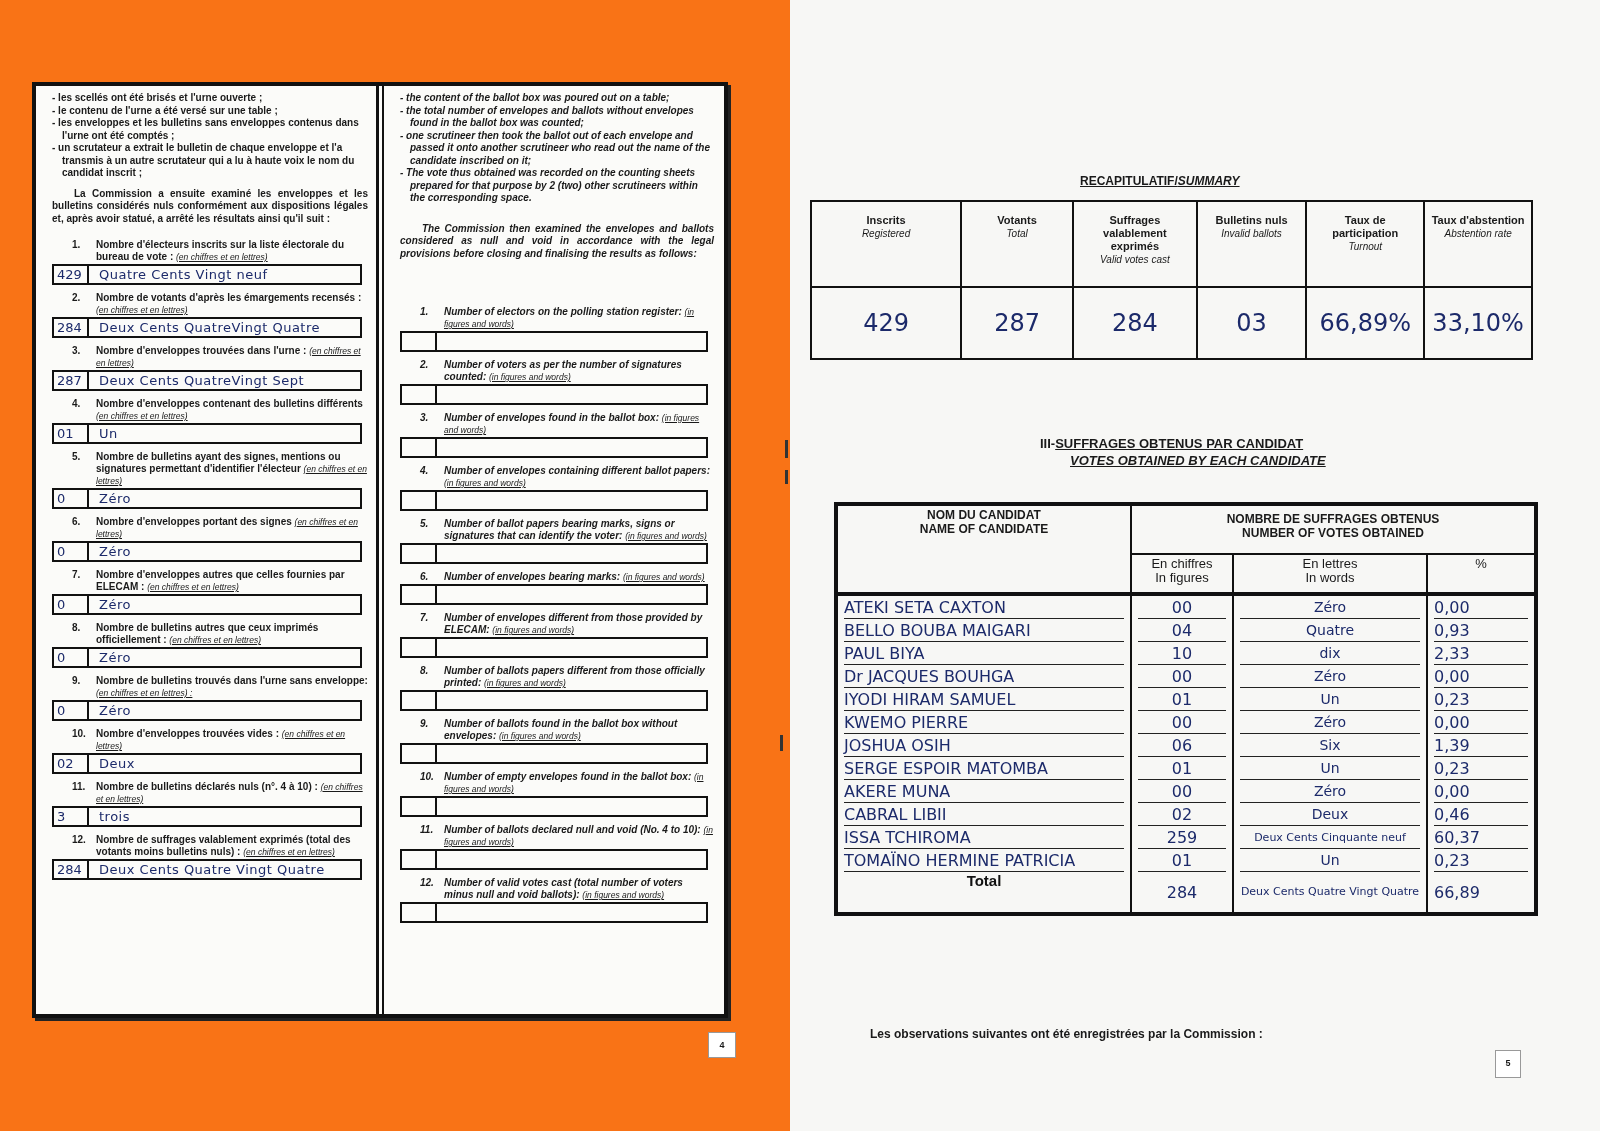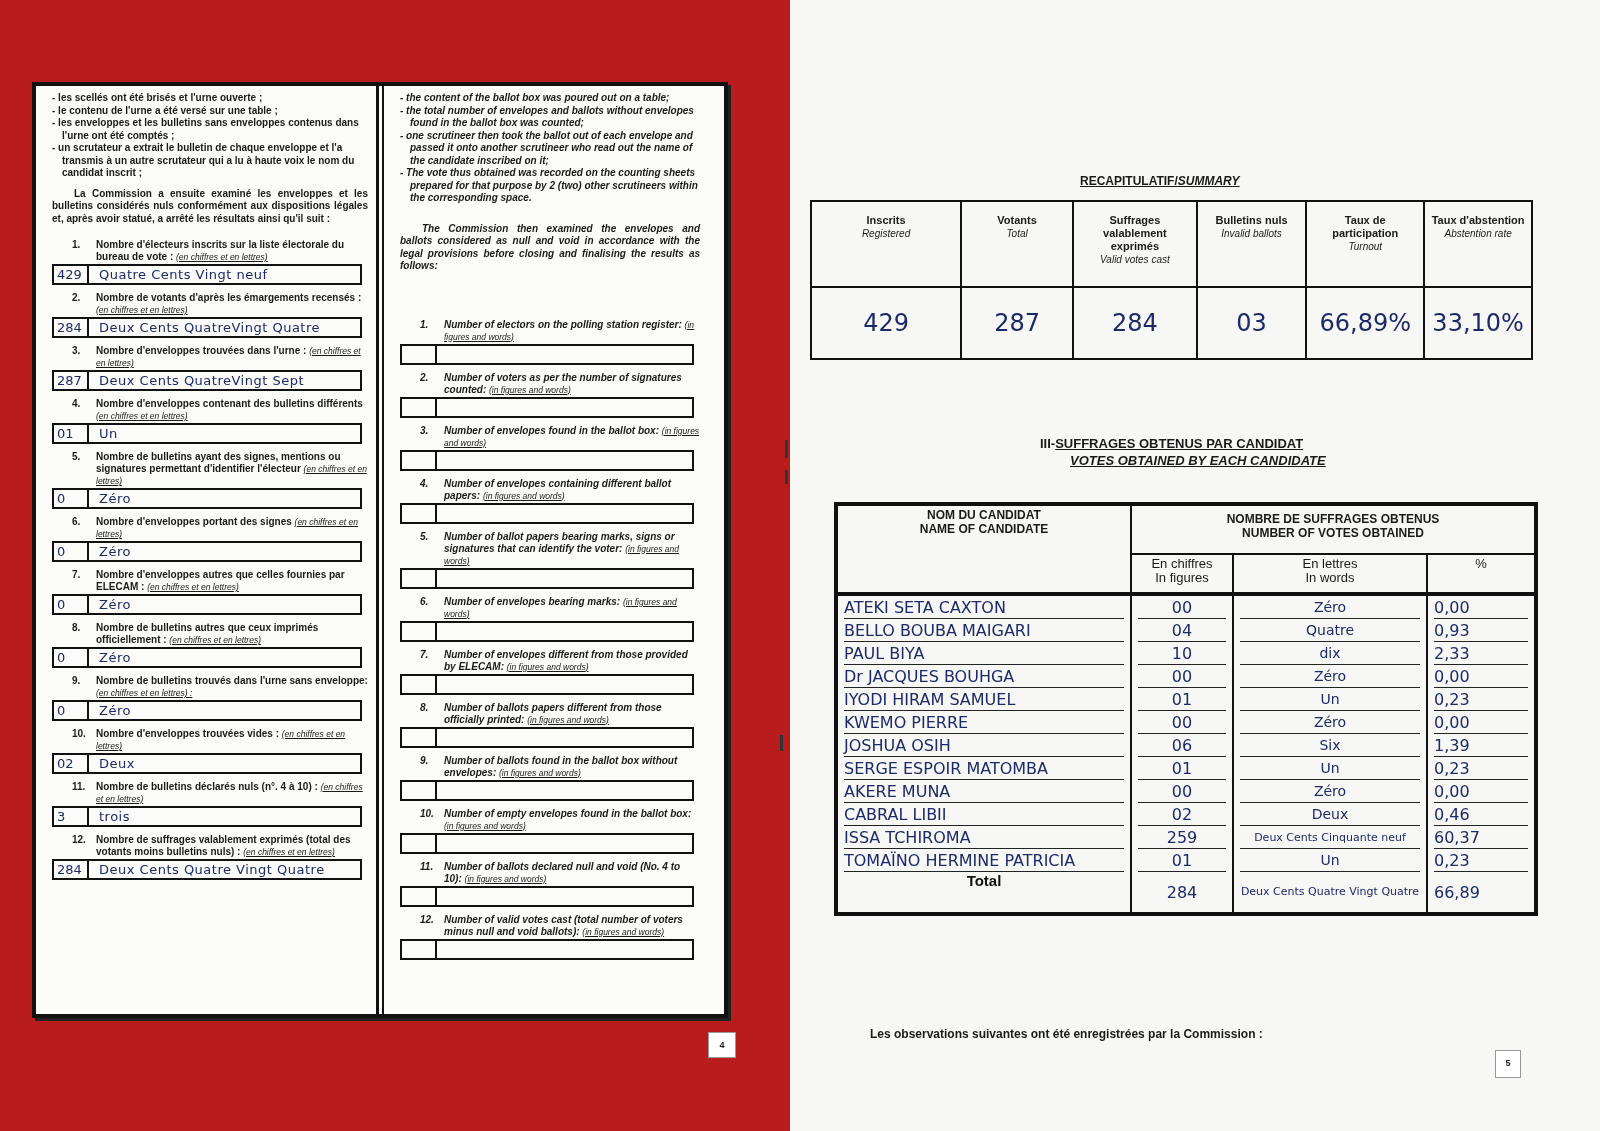--- a/index.html
+++ b/index.html
@@ -2,35 +2,35 @@
 <html><head>
 <meta charset="utf-8">
 <style>
   html, body { margin: 0; padding: 0; }
   body {
     width: 1600px; height: 1131px; position: relative; overflow: hidden;
     background: #f4f4f2;
     font-family: "Liberation Sans", sans-serif;
     color: #1a1a1a;
   }
-  .page { position: absolute; top: 0; height: 1131px; background: #b91c1c; }
+  .page { position: absolute; top: 0; height: 1131px; background: #f97316; }
   .page-left { left: 0; width: 790px; }
   .page-right { left: 790px; width: 810px; background: #f7f7f5; }
 
   
   .form-frame {
     position: absolute; left: 32px; top: 82px; width: 688px; height: 928px;
     border: 4px solid #111; box-shadow: 3px 3px 0 #222;
     background: #fbfbf9;
   }
   .col {
     position: absolute; top: 0; bottom: 0;
   }
   .col-fr { left: 0; width: 340px; border-right: 3px solid #111; }
-  .col-en { left: 346px; right: 16px; border-left: 2px solid #111; }
+  .col-en { left: 346px; right: 2px; border-left: 2px solid #111; }
   .col-inner { padding: 6px 8px 0 16px; font-size: 10px; line-height: 12.5px; }
   .col-fr .col-inner { font-weight: bold; }
   .col-en .col-inner { font-style: italic; font-weight: bold; }
   .bullet { margin: 0; padding-left: 10px; text-indent: -10px; }
   .para { margin: 8px 0 0 0; text-indent: 22px; text-align: justify; }
   .items { margin-top: 30px; }
   .item { margin-bottom: 0; }
   .item-q { display: flex; gap: 10px; padding-left: 20px; font-size: 10px; line-height: 12px; }
   .item-q .num { width: 14px; flex: none; }
   .item-q .hint { font-style: italic; font-weight: normal; font-size: 8.5px; text-decoration: underline; }

